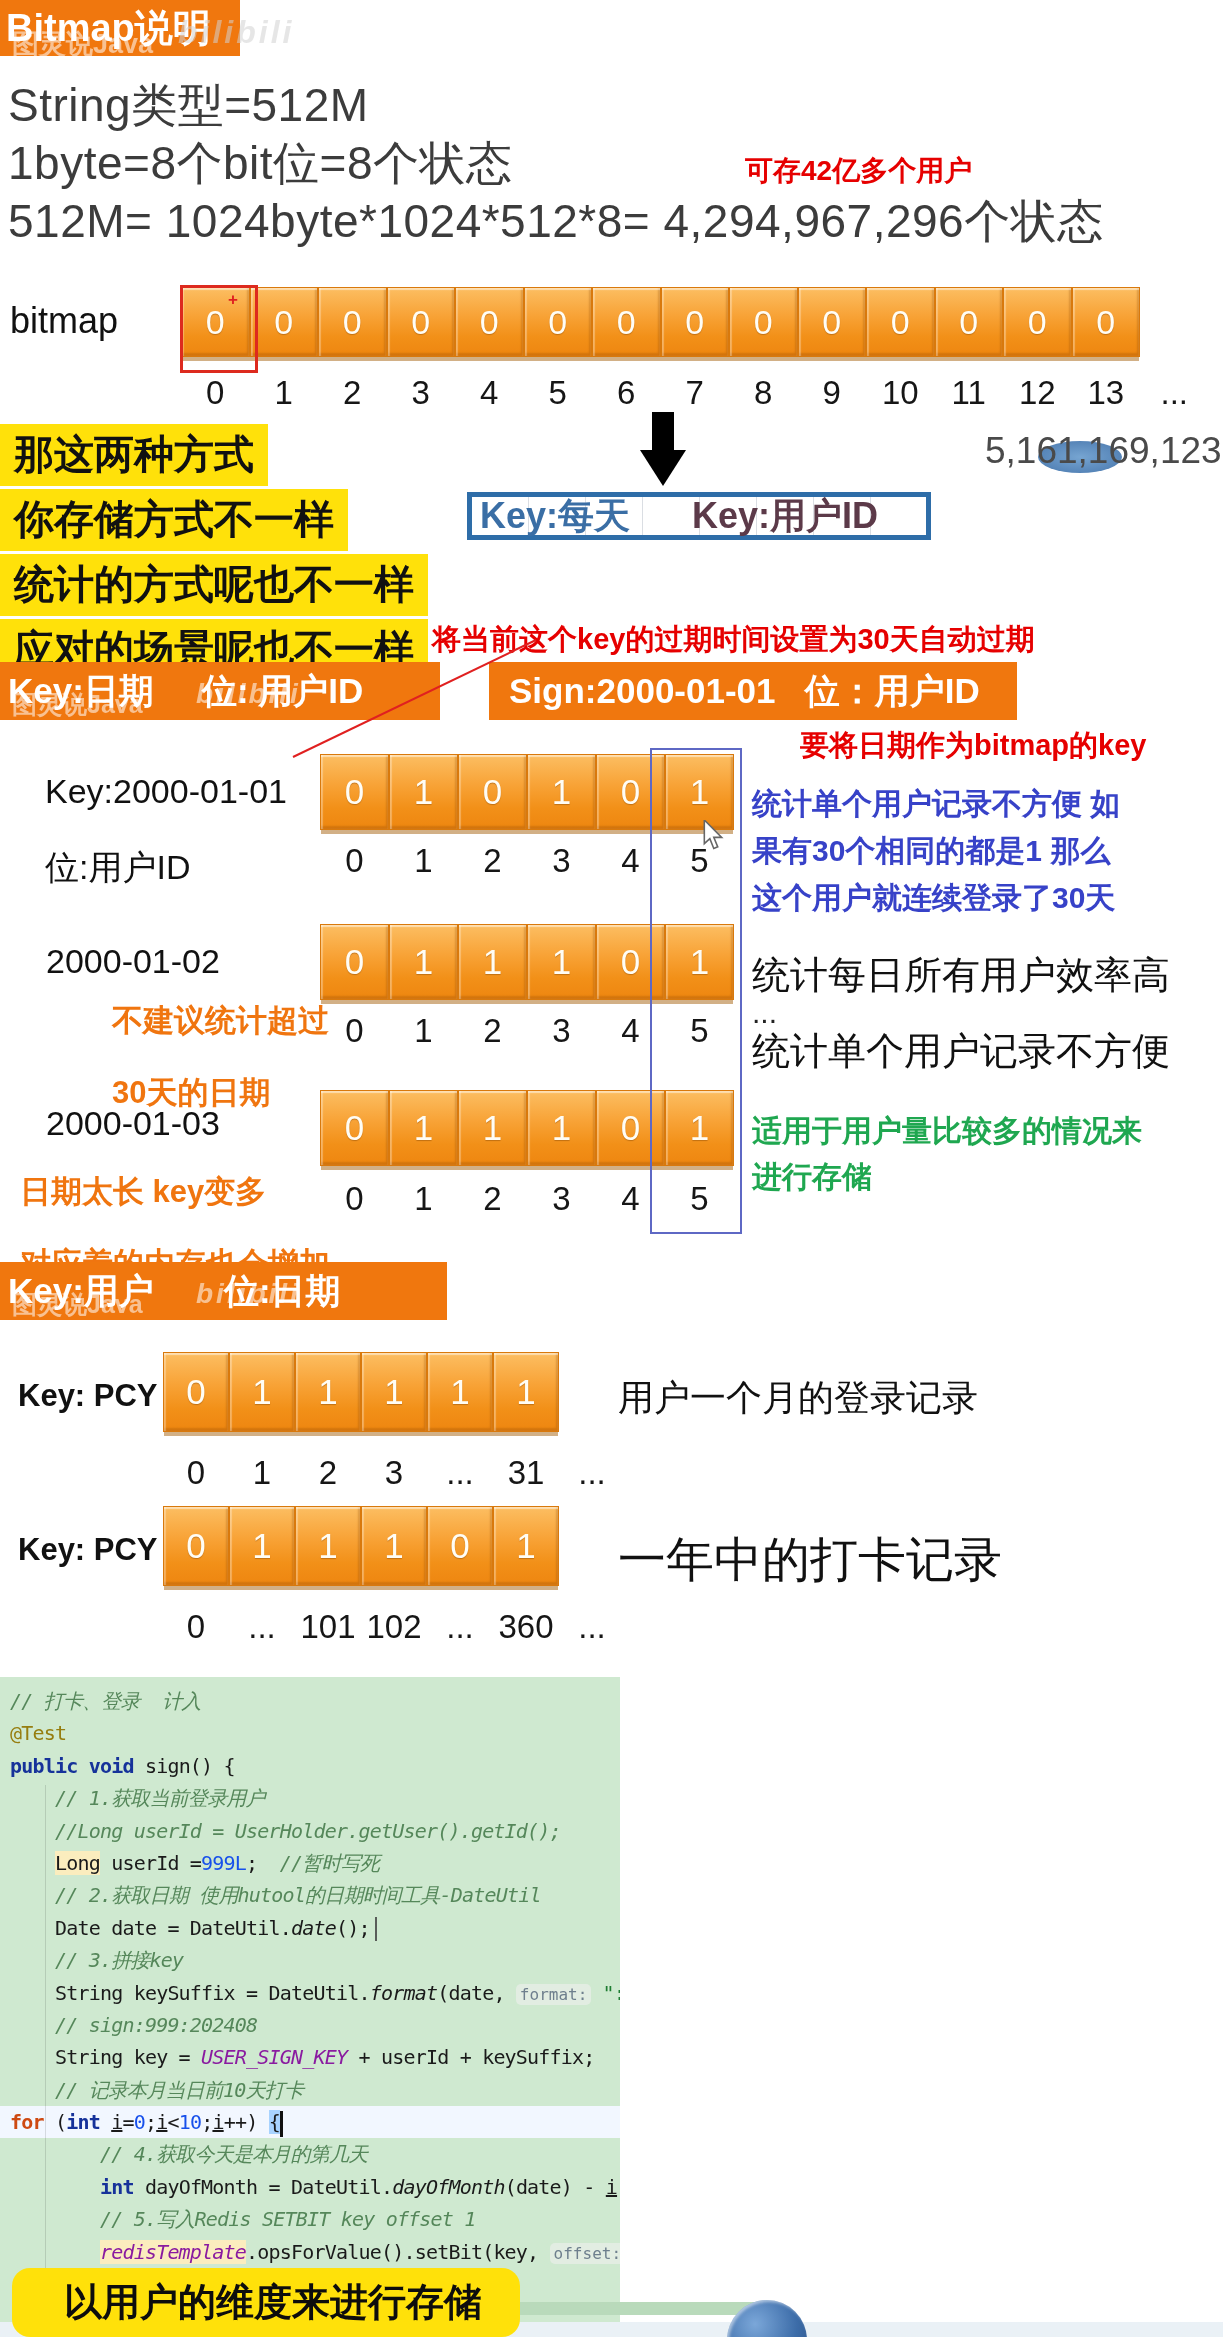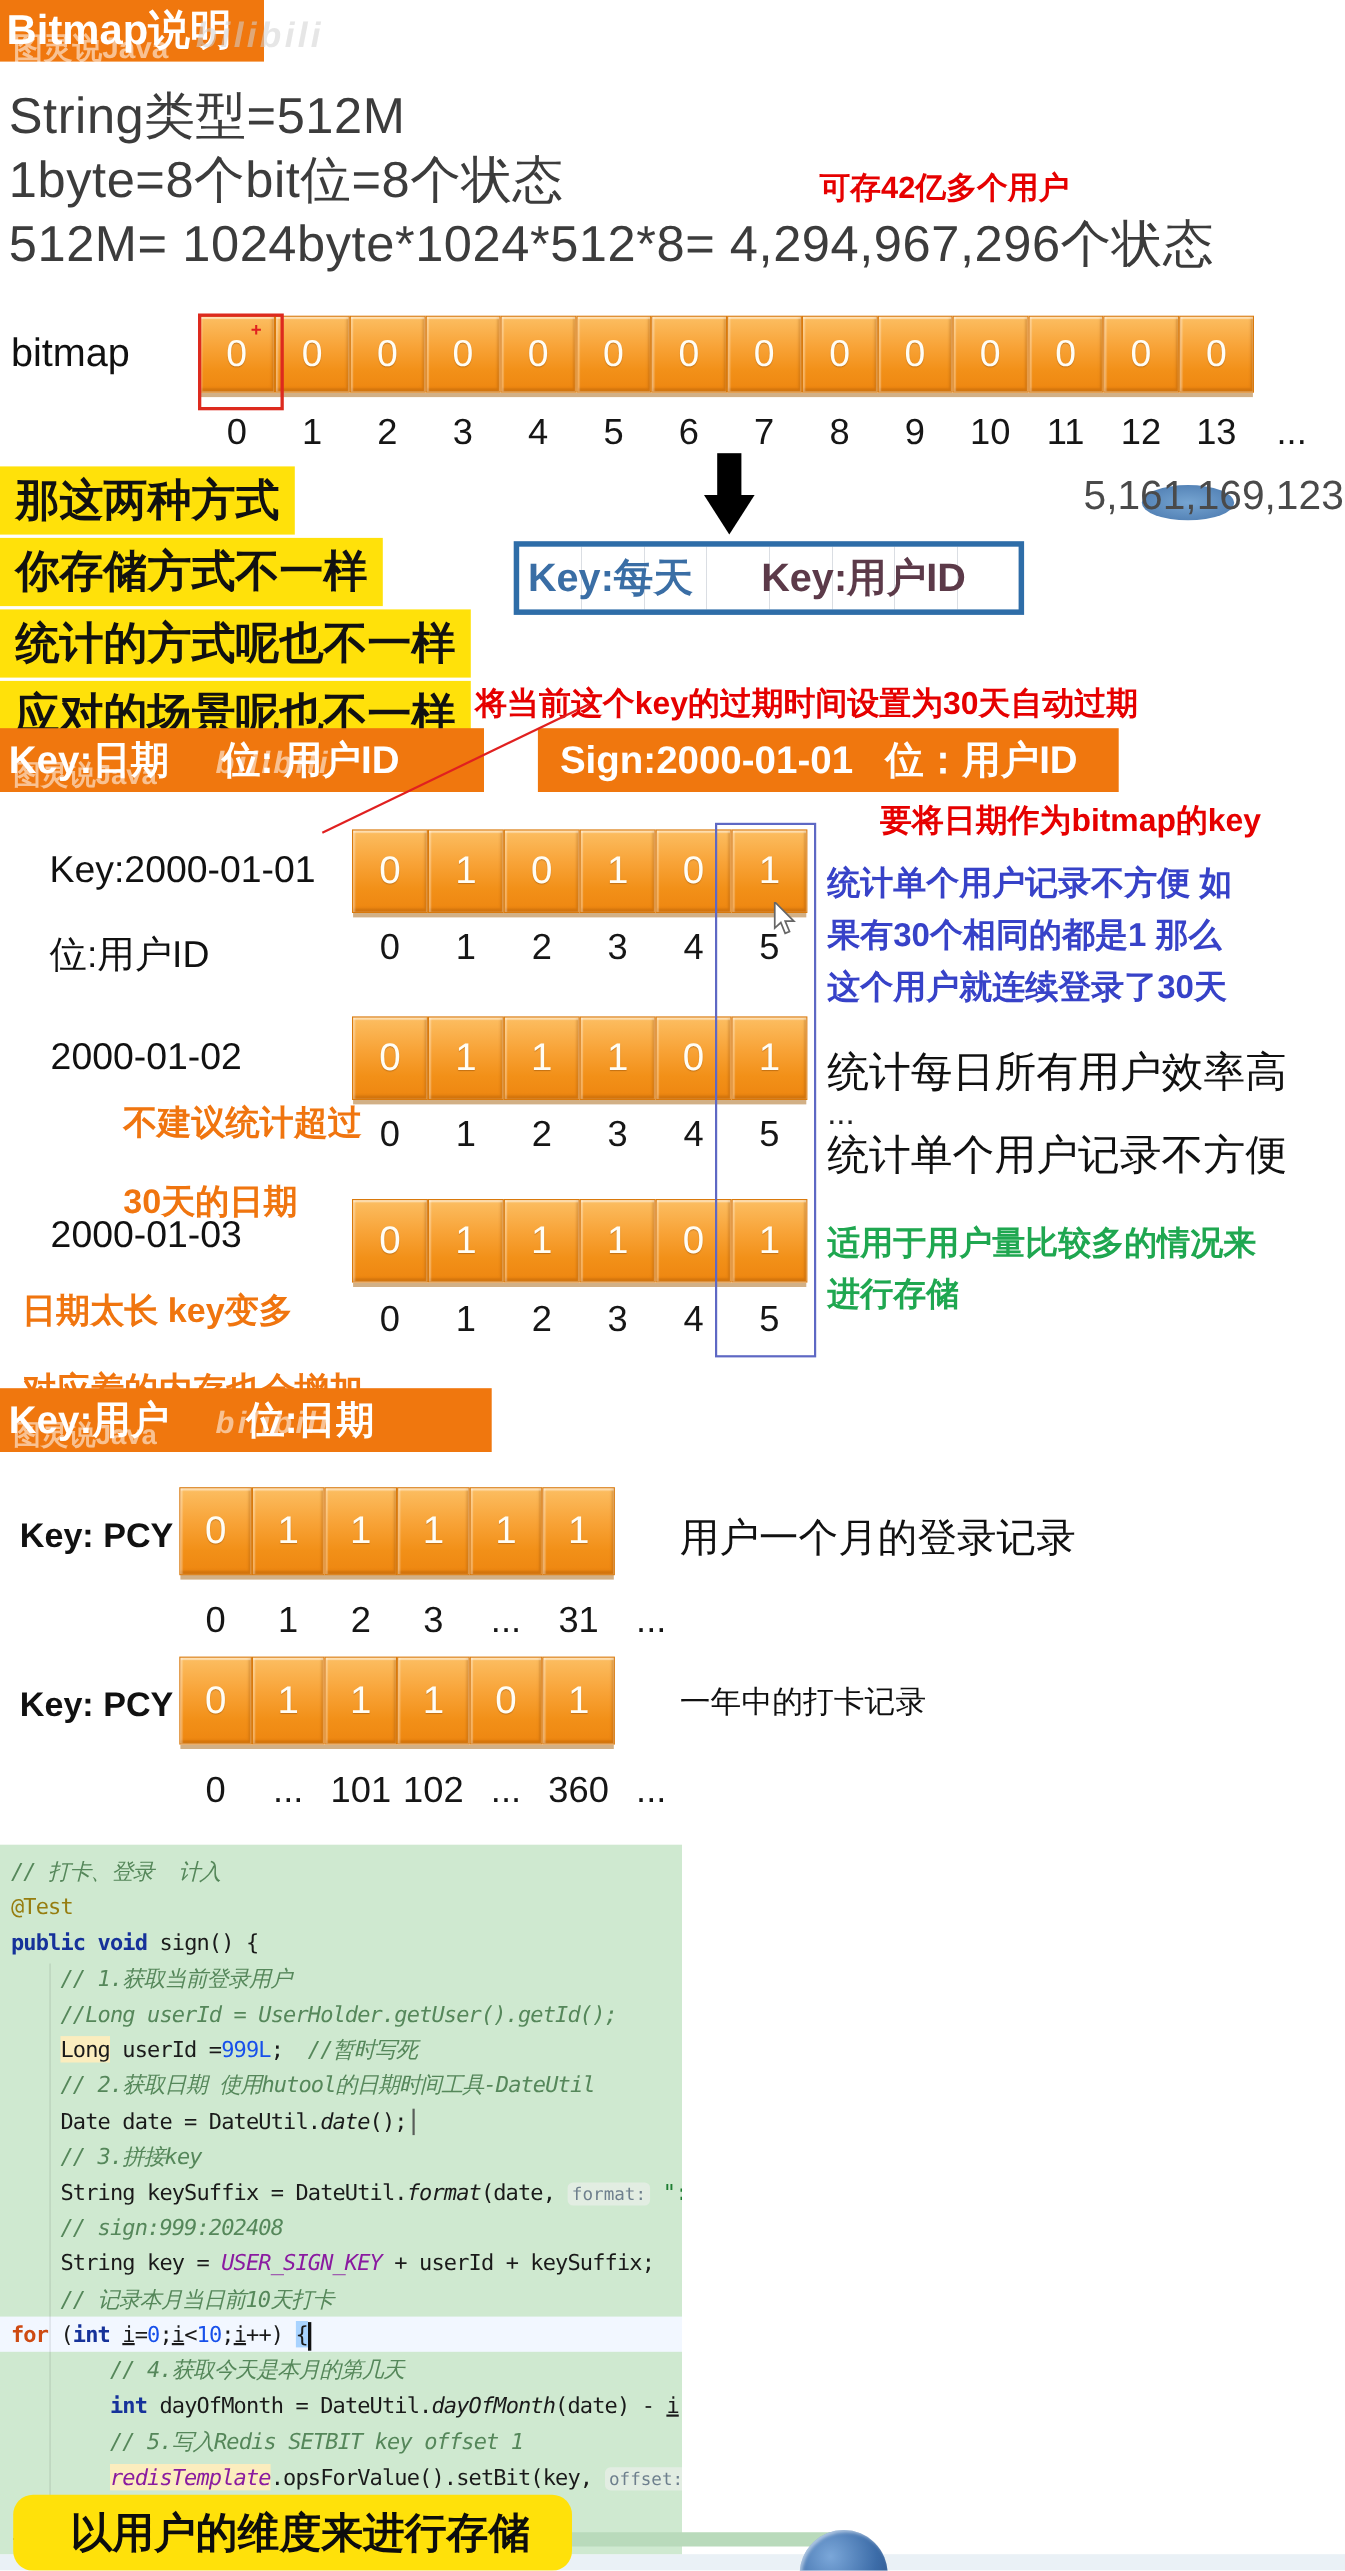--- a/index.html
+++ b/index.html
@@ -38,21 +38,21 @@
   .ylines div{display:table;background:#FFE10A;color:#111;font-weight:bold;font-size:40px;
     padding:3px 14px 4px 14px;margin-bottom:3px;}
 
   .blue-note div{color:#3742C8;font-weight:bold;font-size:30px;line-height:47px;}
   .warn div{color:#F0750F;font-weight:bold;font-size:31px;line-height:72px;}
   .eval div{color:#111;font-size:38px;line-height:46px;}
   .eval div:nth-child(2){font-size:30px;line-height:30px;color:#222;}
   .green-note div{color:#1FA750;font-weight:bold;font-size:30px;line-height:46px;}
 
   
-  #keyBox{position:absolute;left:467px;top:492px;width:464px;height:67px;box-sizing:border-box;
+  #keyBox{position:absolute;left:467px;top:492px;width:464px;height:48px;box-sizing:border-box;
     border:5px solid #2E6DA8;background:linear-gradient(180deg,#ffffff,#eef3f8);
     background-image:repeating-linear-gradient(90deg,rgba(150,160,175,0) 0 56px,rgba(150,160,175,.35) 56px 57px);
     display:flex;align-items:center;}
   #keyBox .k1{color:#3A6EA5;font-weight:bold;font-size:36px;margin-left:8px;}
   #keyBox .k2{color:#5C3A49;font-weight:bold;font-size:36px;margin-left:62px;}
 
   
   .arrow-shaft{position:absolute;left:652px;top:412px;width:22px;height:38px;background:#000;}
   .arrow-head{position:absolute;left:640px;top:450px;width:0;height:0;
     border-left:23px solid transparent;border-right:23px solid transparent;border-top:36px solid #000;}
@@ -301,21 +301,21 @@
 
   <div class="abs" style="left:18px;top:1532px;font-size:31px;font-weight:bold;color:#111;">Key: PCY</div>
   <div class="cellrow pcyrow" style="left:163px;top:1506px;">
       <span class="cell">0</span>
       <span class="cell">1</span>
       <span class="cell">1</span>
       <span class="cell">1</span>
       <span class="cell">0</span>
       <span class="cell">1</span>
     </div>
-  <div class="abs" style="left:618px;top:1528px;font-size:28px;color:#111;">一年中的打卡记录</div>
+  <div class="abs" style="left:618px;top:1528px;font-size:48px;color:#111;">一年中的打卡记录</div>
   <div class="indices pcyidx" style="left:163px;top:1608px;">
       <span class="idx">0</span>
       <span class="idx">...</span>
       <span class="idx">101</span>
       <span class="idx">102</span>
       <span class="idx">...</span>
       <span class="idx">360</span>
       <span class="idx">...</span>
     </div>
 

